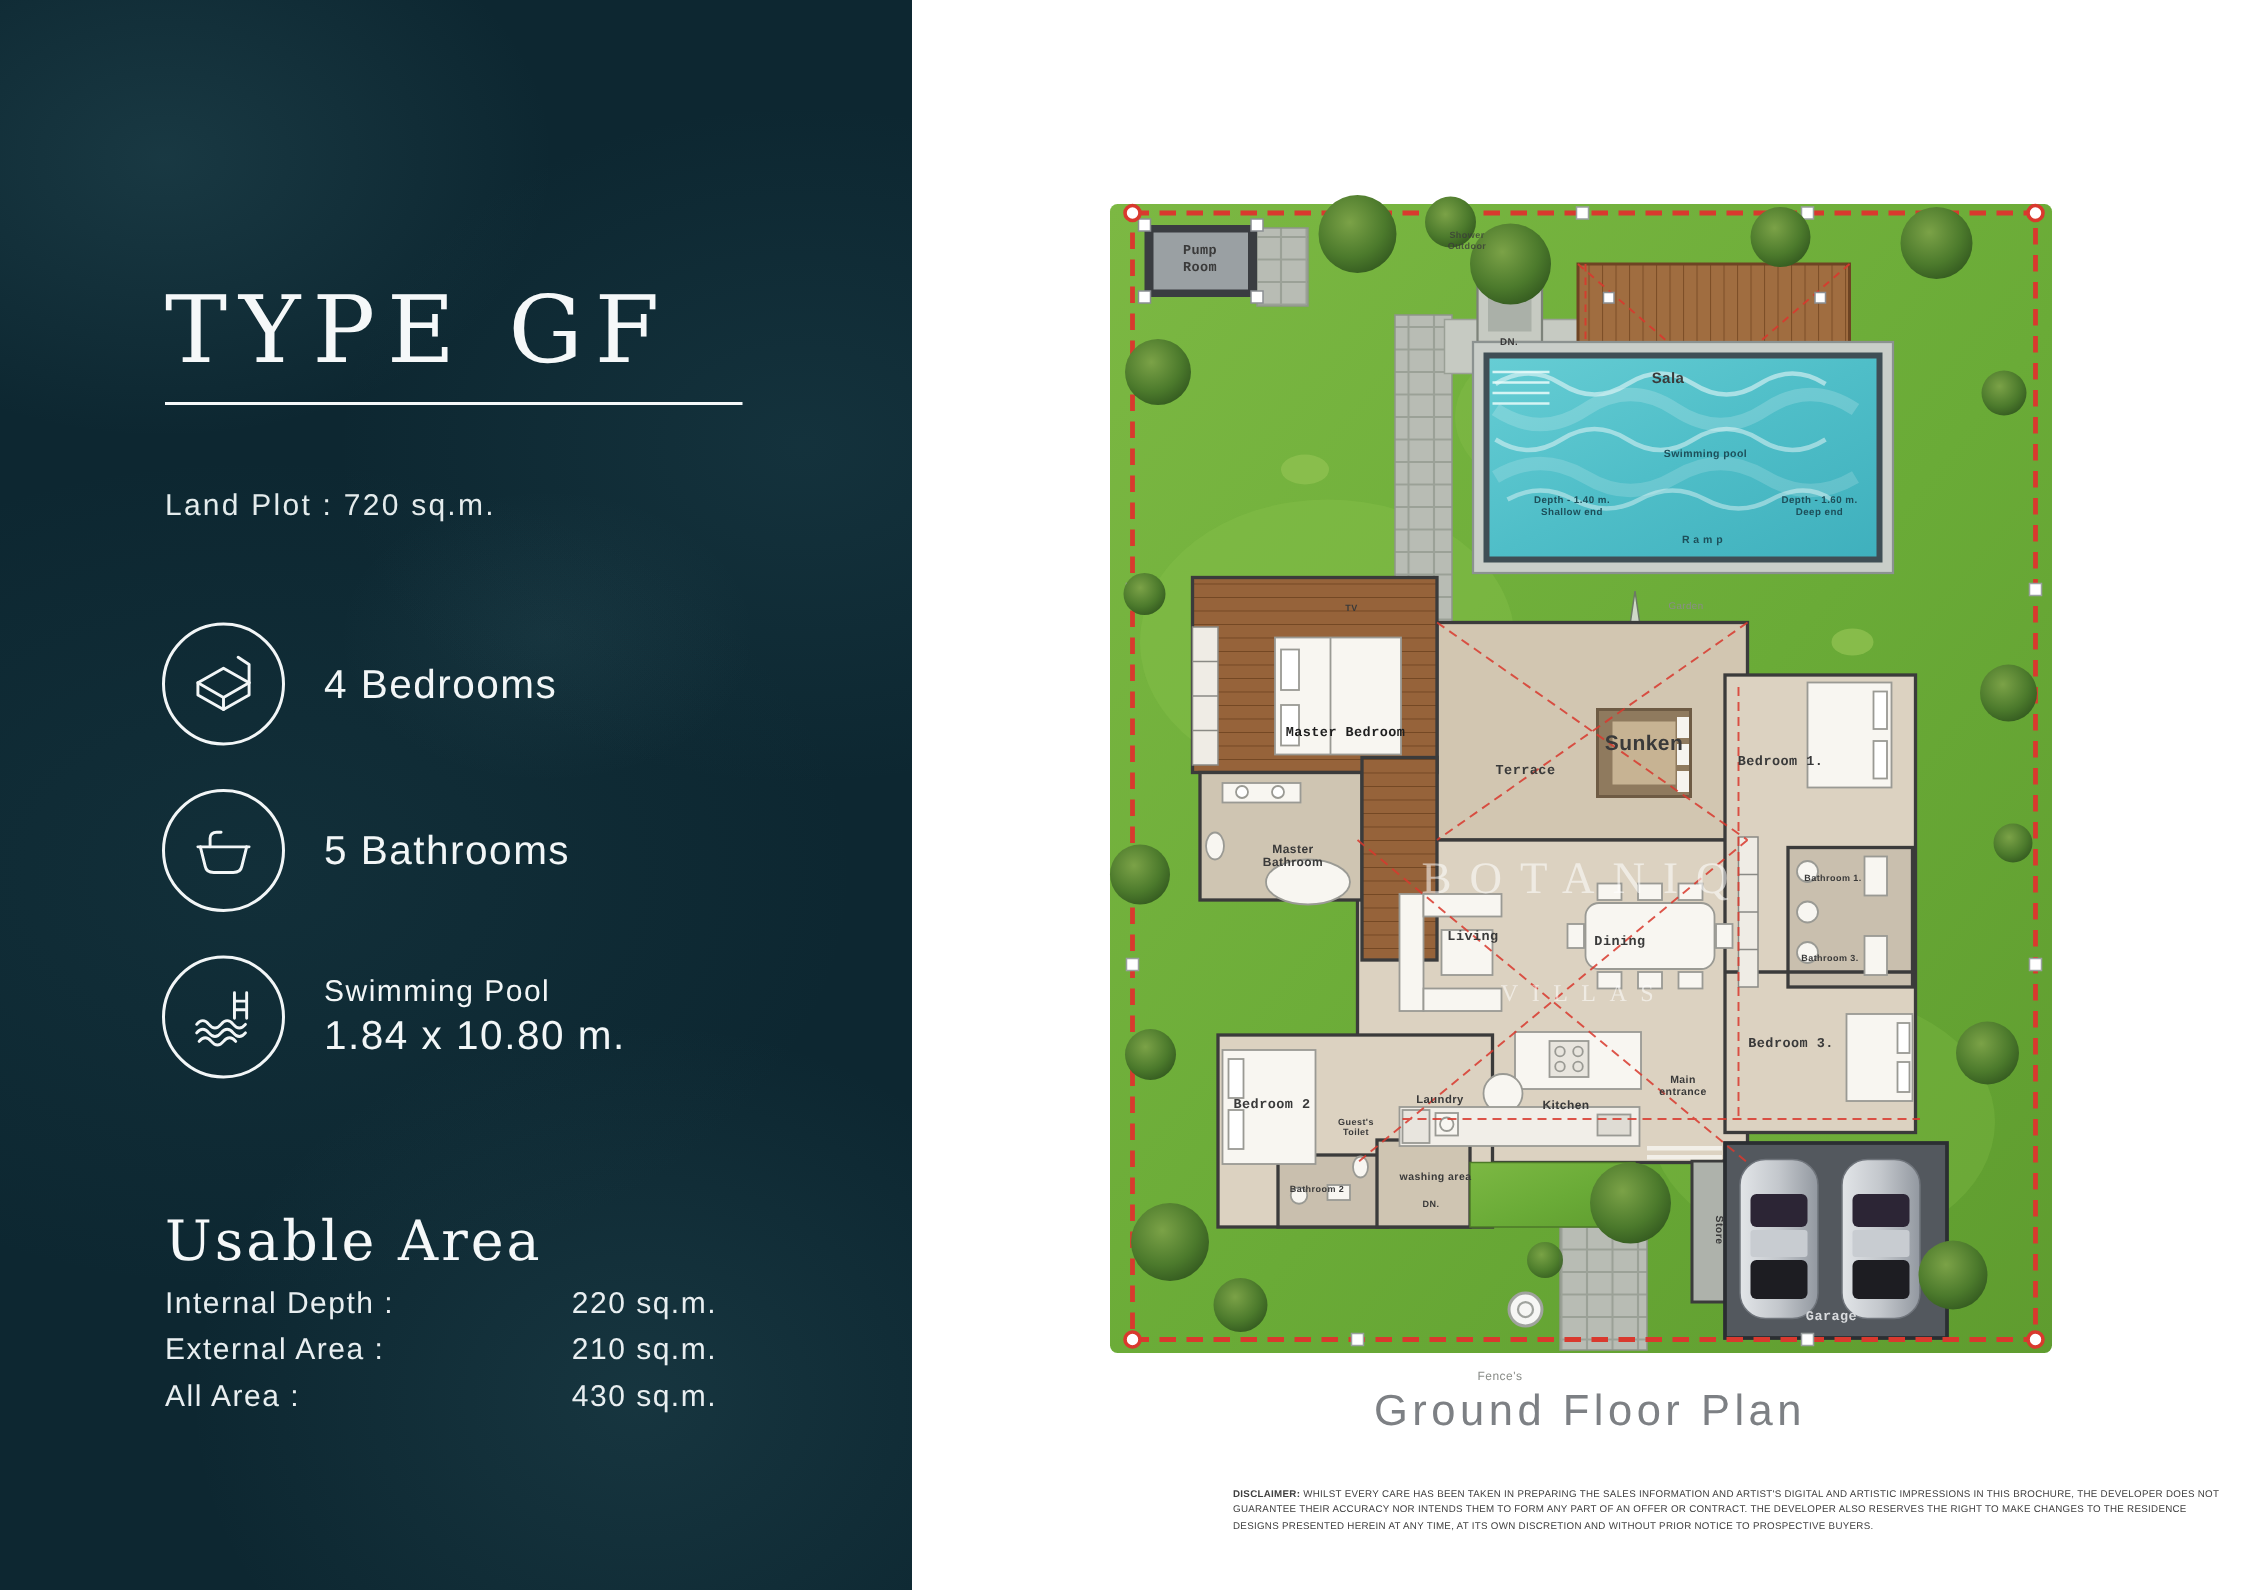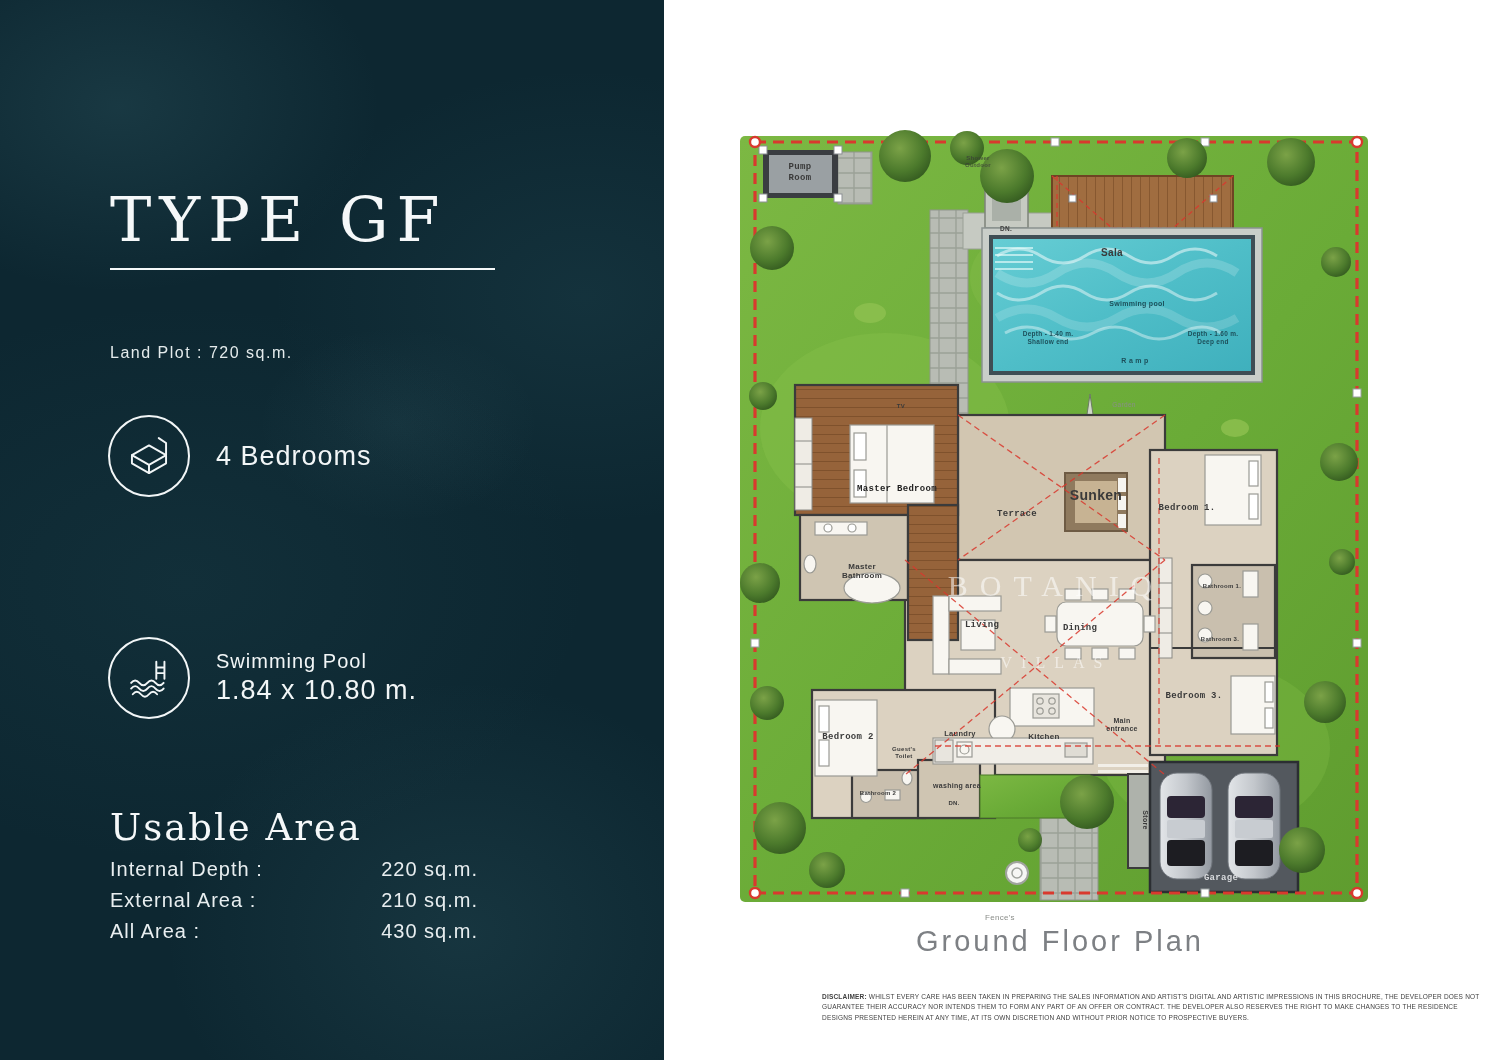--- a/index.html
+++ b/index.html
@@ -1,33 +1,33 @@
 <!DOCTYPE html>
 <html><head>
 <meta charset="utf-8">
 <style>
   html,body{margin:0;padding:0;background:#ffffff;}
   .page{position:relative;width:1500px;height:1060px;overflow:hidden;background:#ffffff;
         font-family:"Liberation Sans",sans-serif;}
 
   
-  .left-panel{position:absolute;left:0;top:0;width:664px;height:1060px;
+  .left-panel{position:absolute;left:0;top:0;width:608px;height:1060px;
     background:
       radial-gradient(ellipse 420px 300px at 18% 10%, rgba(86,148,158,.16), transparent 62%),
       radial-gradient(ellipse 520px 380px at 88% 28%, rgba(70,130,142,.12), transparent 60%),
       radial-gradient(ellipse 620px 430px at 28% 55%, rgba(60,118,128,.10), transparent 65%),
       radial-gradient(ellipse 500px 420px at 70% 88%, rgba(88,150,160,.13), transparent 60%),
       radial-gradient(ellipse 200px 140px at 60% 40%, rgba(120,180,190,.07), transparent 70%),
       #0d2731;
     color:#f2f6f7;}
   .type-title{position:absolute;left:110px;top:183px;font-family:"DejaVu Serif",serif;
     font-size:62px;letter-spacing:8px;color:#f5f8f9;}
   .title-rule{position:absolute;left:110px;top:268px;width:385px;height:2px;background:#f5f8f9;}
   .subtitle{position:absolute;left:110px;top:281px;font-size:29px;letter-spacing:4px;color:#eef3f4;}
-  .land-plot{position:absolute;left:110px;top:344px;font-size:16px;letter-spacing:1.5px;color:#e4ebec;}
+  .land-plot{position:absolute;left:110px;top:326px;font-size:20px;letter-spacing:1.5px;color:#e4ebec;}
 
   .feature{position:absolute;left:108px;display:flex;align-items:center;}
   .feature .ring{width:78px;height:78px;border:2.5px solid #f2f6f7;border-radius:50%;
     display:flex;align-items:center;justify-content:center;flex:0 0 auto;}
   .feature .ftext{margin-left:26px;font-size:27px;letter-spacing:1px;color:#f2f6f7;}
   .feature .ftext .small{display:block;font-size:20px;letter-spacing:1px;margin-bottom:2px;}
   .f1{top:415px;} .f2{top:526px;} .f3{top:637px;}
   .ring svg{stroke:#f2f6f7;fill:none;stroke-width:2.4;stroke-linecap:round;stroke-linejoin:round;}
 
   .usable-title{position:absolute;left:110px;top:806px;font-family:"DejaVu Serif",serif;
@@ -73,20 +73,30 @@
         <svg width="52" height="52" viewBox="0 0 64 64">
           <path d="M44 10 L53 16 L53 31"></path>
           <path d="M11 31 L32 19 L53 31 L32 43 Z"></path>
           <path d="M11 31 L11 41 L32 53 L53 41 L53 31"></path>
           <path d="M32 43 L32 53"></path>
         </svg>
       </div>
       <div class="ftext">4 Bedrooms</div>
     </div>
 
+    <div class="feature f2">
+      <div class="ring">
+        <svg width="52" height="52" viewBox="0 0 64 64">
+          <path d="M11 29 H53"></path>
+          <path d="M13 29 L17 45 Q18 50 24 50 H40 Q46 50 47 45 L51 29"></path>
+          <path d="M21 29 V22 Q21 17 26.5 17 H30"></path>
+        </svg>
+      </div>
+      <div class="ftext">5 Bathrooms</div>
+    </div>
 
     <div class="feature f3">
       <div class="ring">
         <svg width="52" height="52" viewBox="0 0 64 64">
           <path d="M41 12 V33 M51 12 V33 M41 19 H51 M41 26 H51"></path>
           <path d="M10 38 q5 -6 10 0 t10 0 t10 0 t10 0"></path>
           <path d="M10 45 q5 -6 10 0 t10 0 t10 0 t10 0"></path>
           <path d="M12 52 q5 -6 10 0 t10 0 t10 0"></path>
         </svg>
       </div>

